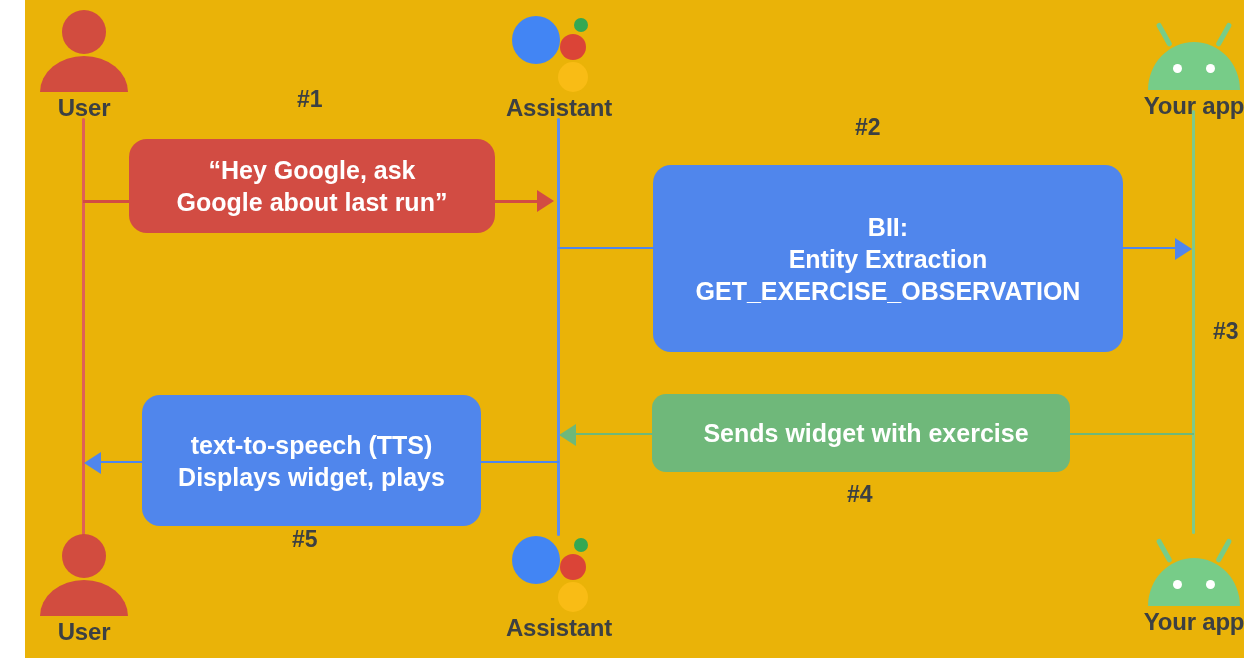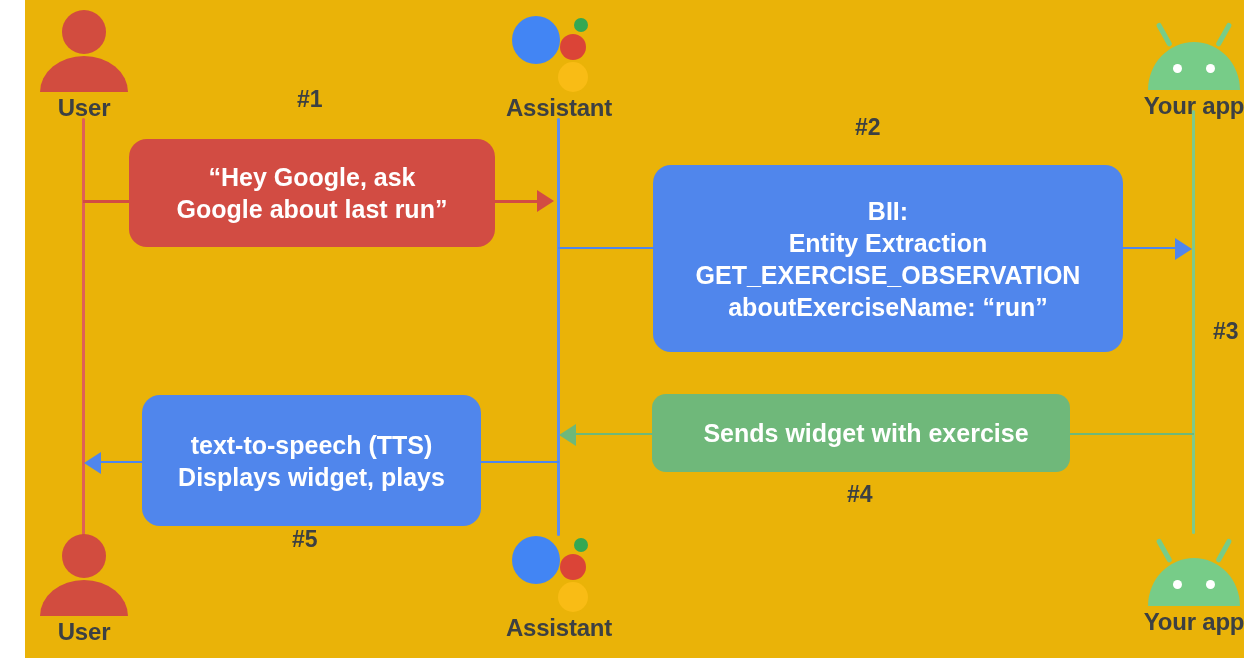--- a/index.html
+++ b/index.html
@@ -182,36 +182,35 @@
     </div>
     <div class="actor-label">Your app</div>
   </div>
 
   <div class="abs step" style="left:272px; top:86px;">#1</div>
 
   <div class="abs hline red" style="left:58px; top:200px; width:412px;"></div>
   <div class="abs hline red" style="left:466px; top:200px; width:50px;"></div>
   <div class="abs arrowhead right red" style="left:512px; top:190px;"></div>
 
-  <div class="abs msgbox red" style="left:104px; top:139px; width:366px; height:108px; font-size:25px;">
+  <div class="abs msgbox red" style="left:104px; top:139px; width:366px; height:94px; font-size:25px;">
     <div class="line">“Hey Google, ask</div>
     <div class="line">Google about last run”</div>
   </div>
 
   <div class="abs step" style="left:830px; top:114px;">#2</div>
 
   <div class="abs hline blue thin" style="left:533px; top:247px; width:100px;"></div>
   <div class="abs hline blue thin" style="left:1098px; top:247px; width:56px;"></div>
   <div class="abs arrowhead right blue" style="left:1150px; top:238px;"></div>
 
   <div class="abs msgbox blue" style="left:628px; top:165px; width:470px; height:187px; font-size:25px;">
     <div class="line">BII:</div>
     <div class="line">Entity Extraction</div>
     <div class="line">GET_EXERCISE_OBSERVATION</div>
-    <div class="line">aboutExerciseName: “run”</div>
   </div>
 
   <div class="abs step" style="left:1188px; top:318px;">#3</div>
 
   <div class="abs hline green thin" style="left:1045px; top:433px; width:124px;"></div>
   <div class="abs hline green thin" style="left:548px; top:433px; width:80px;"></div>
   <div class="abs arrowhead left green" style="left:534px; top:424px;"></div>
 
   <div class="abs msgbox green" style="left:627px; top:394px; width:418px; height:78px; font-size:25px; border-radius:14px;">
     <div class="line">Sends widget with exercise</div>

